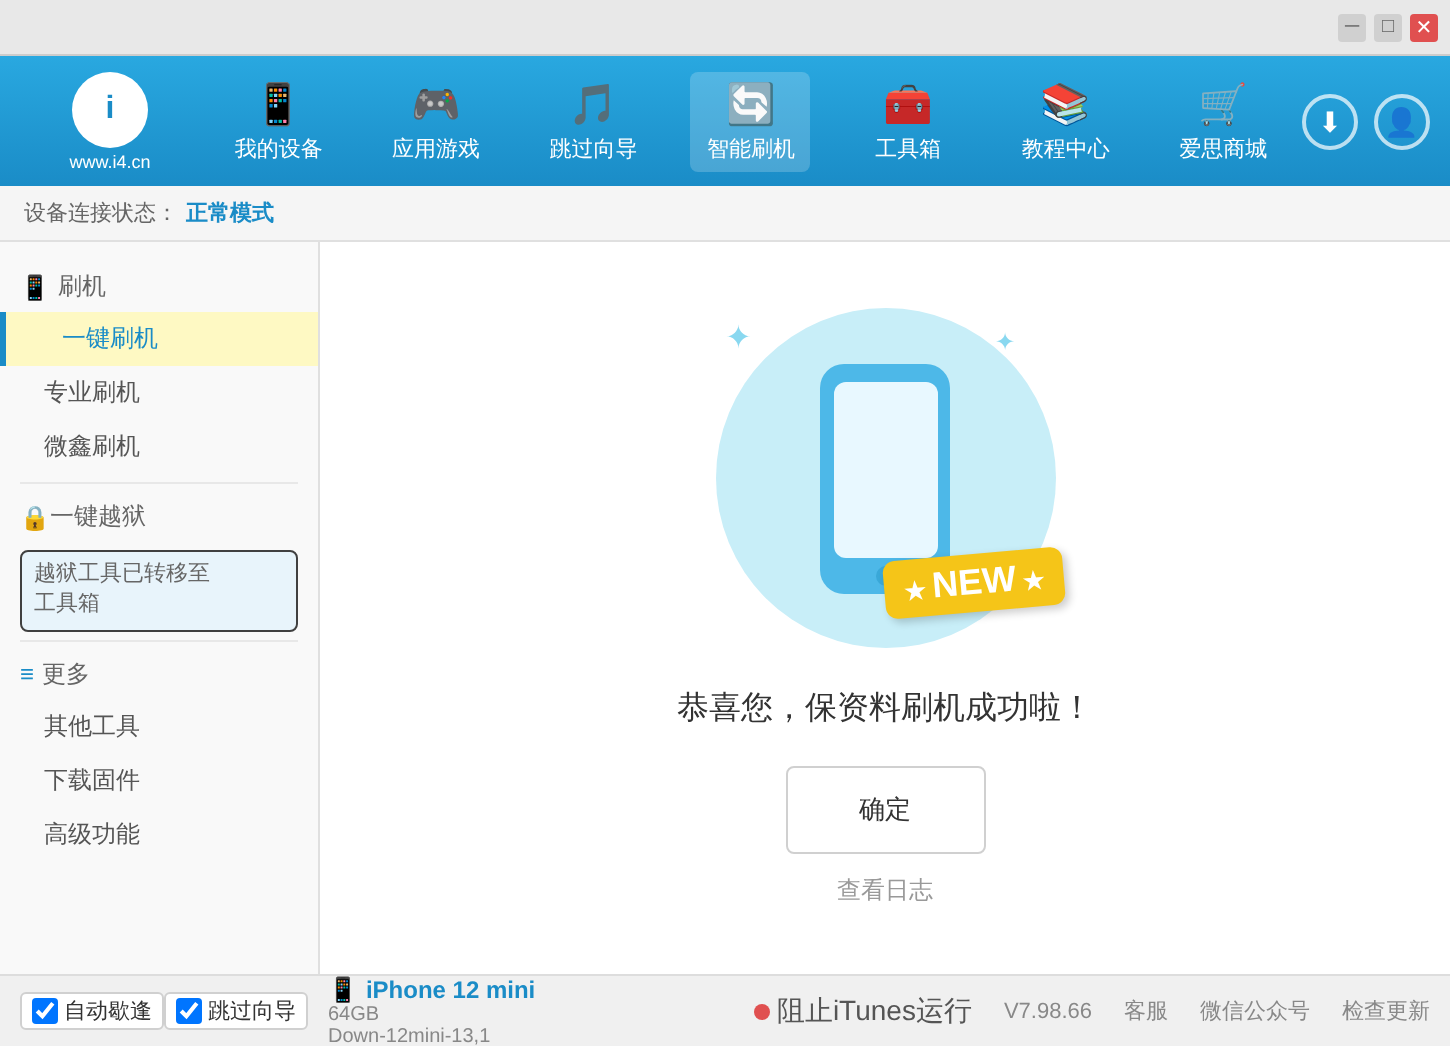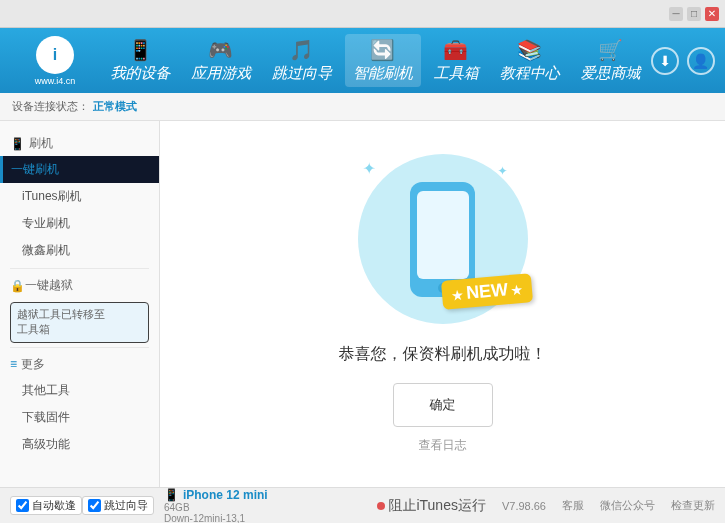--- a/index.html
+++ b/index.html
@@ -12,39 +12,39 @@
     
     .topnav { height: 65px; background: linear-gradient(180deg, #29a8e0 0%, #1a8cc7 100%); display: flex; align-items: center; padding: 0 10px; }
     .logo-area { width: 90px; display: flex; flex-direction: column; align-items: center; justify-content: center; }
     .logo-circle { width: 38px; height: 38px; background: #fff; border-radius: 50%; display: flex; align-items: center; justify-content: center; }
     .logo-inner { font-size: 16px; font-weight: bold; color: #1a8cc7; }
     .logo-text { color: #fff; font-size: 9px; margin-top: 2px; }
     .nav-items { display: flex; flex: 1; justify-content: space-around; align-items: center; }
     .nav-item { display: flex; flex-direction: column; align-items: center; color: #fff; cursor: pointer; padding: 4px 8px; border-radius: 4px; min-width: 60px; }
     .nav-item:hover, .nav-item.active { background: rgba(255,255,255,0.2); }
     .nav-icon { font-size: 20px; margin-bottom: 2px; }
-    .nav-label { font-size: 15px; font-style: italic; }
+    .nav-label { font-size: 11px; }
     .nav-right { display: flex; gap: 8px; }
     .nav-right-btn { width: 28px; height: 28px; border-radius: 50%; border: 2px solid rgba(255,255,255,0.7); display: flex; align-items: center; justify-content: center; color: #fff; cursor: pointer; font-size: 14px; }
 
     
     .statusbar { height: 28px; background: #f5f5f5; border-bottom: 1px solid #e0e0e0; display: flex; align-items: center; padding: 0 12px; font-size: 11px; color: #666; }
     .status-label { color: #666; }
     .status-value { color: #1a8cc7; font-weight: bold; margin-left: 4px; }
 
     
     .main { display: flex; height: calc(523px - 28px - 65px - 28px - 36px); }
 
     
     .sidebar { width: 160px; background: #f9f9f9; border-right: 1px solid #e0e0e0; padding: 6px 0; overflow-y: auto; }
     .sidebar-section { margin: 4px 0; }
     .sidebar-section-title { display: flex; align-items: center; padding: 4px 10px; font-size: 12px; color: #666; }
     .sidebar-section-title .icon { margin-right: 4px; color: #1a8cc7; }
     .sidebar-item { padding: 5px 10px 5px 22px; cursor: pointer; font-size: 12px; color: #555; white-space: nowrap; }
-    .sidebar-item.active { background: #0f172a; color: #1a8cc7; border-left: 3px solid #1a8cc7; padding-left: 8px; }
+    .sidebar-item.active { background: #fef9c3; color: #1a8cc7; border-left: 3px solid #1a8cc7; padding-left: 28px; }
     .sidebar-divider { height: 1px; background: #e8e8e8; margin: 4px 10px; }
     .sidebar-note { margin: 4px 10px; background: #e8f4fb; border: 1px solid #404040; border-radius: 4px; padding: 4px 6px; font-size: 11px; color: #666; line-height: 1.4; }
 
     
     .content { flex: 1; display: flex; flex-direction: column; align-items: center; justify-content: center; background: #fff; padding: 20px; }
     .illustration { margin-bottom: 20px; position: relative; }
     .phone-circle { width: 170px; height: 170px; background: #c8eef8; border-radius: 50%; display: flex; align-items: center; justify-content: center; position: relative; }
     .phone-body { width: 65px; height: 115px; background: #4db8e8; border-radius: 12px; position: relative; display: flex; flex-direction: column; align-items: center; justify-content: center; }
     .phone-screen { width: 52px; height: 88px; background: #e8f8ff; border-radius: 6px; margin-top: 6px; }
     .phone-home { width: 10px; height: 10px; border-radius: 50%; background: #3aa8d8; margin-top: 4px; }
@@ -133,23 +133,20 @@
 <div class="main">
 
   <div class="sidebar">
     <div class="sidebar-section">
       <div class="sidebar-section-title">
         <span class="icon">📱</span>
         <span>刷机</span>
       </div>
       <div class="sidebar-item active">
         <span>一键刷机</span>
-      </div>
-      <div class="sidebar-item">
-        <span>iTunes刷机</span>
       </div>
       <div class="sidebar-item">
         <span>专业刷机</span>
       </div>
       <div class="sidebar-item">
         <span>微鑫刷机</span>
       </div>
     </div>
 
     <div class="sidebar-divider"></div>

